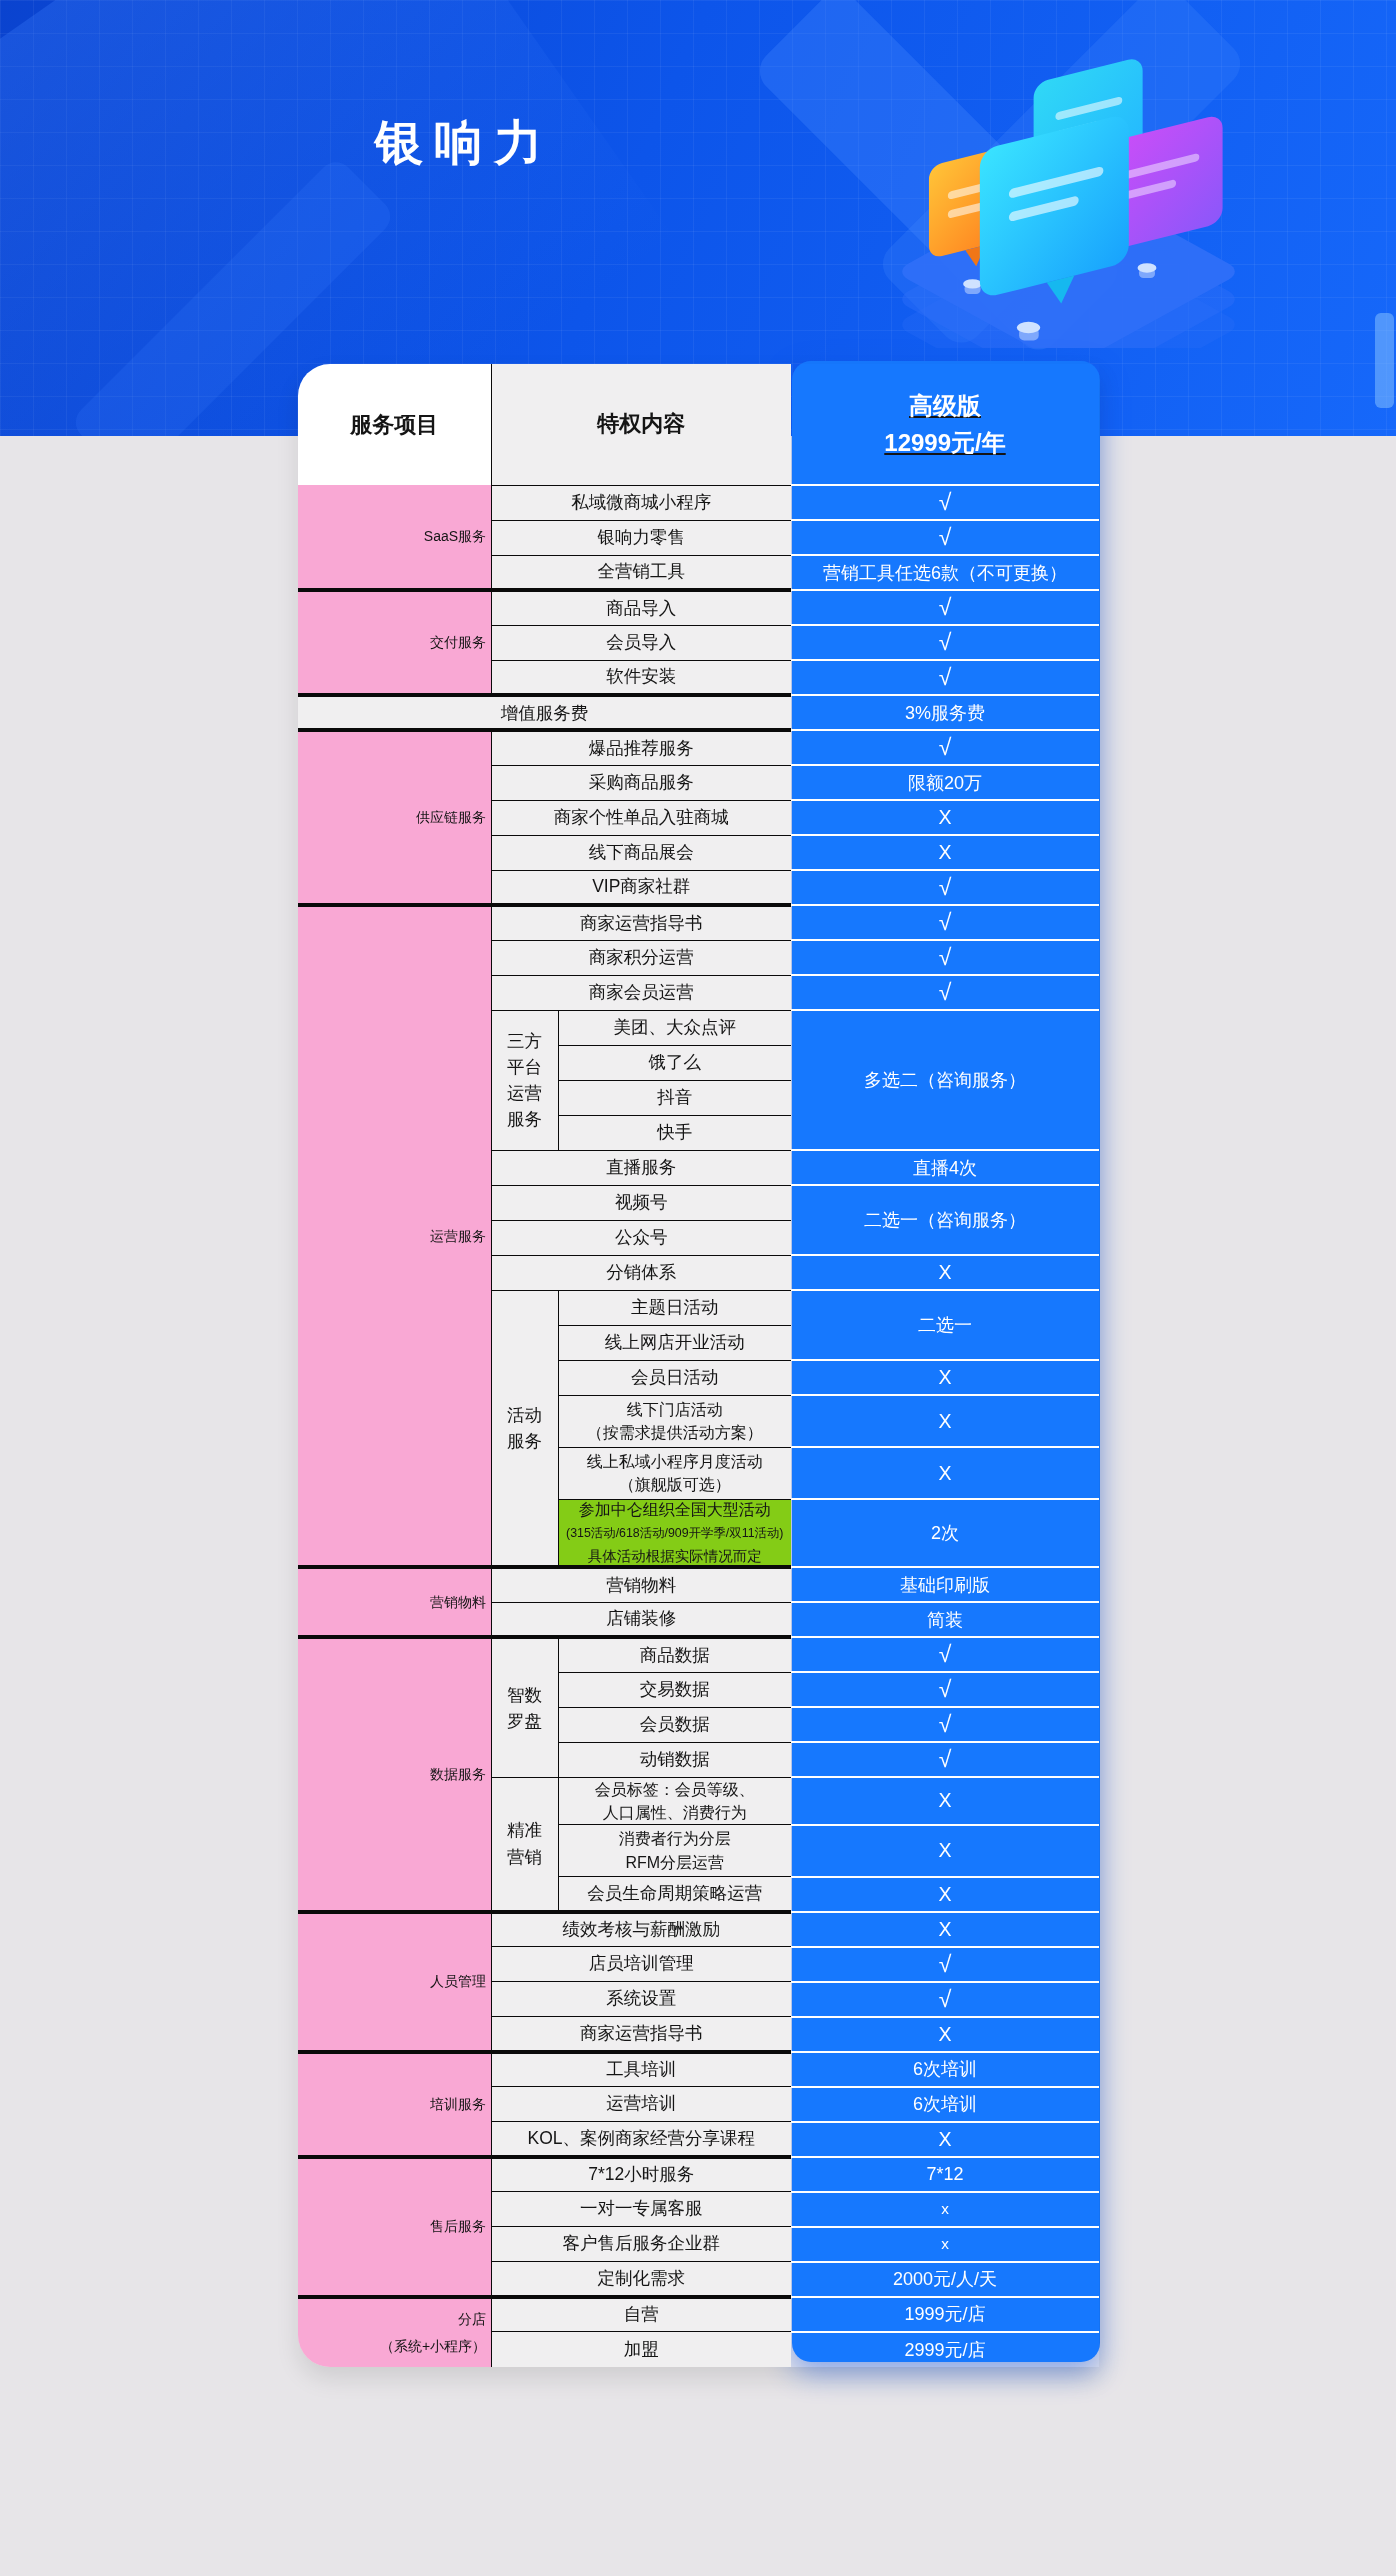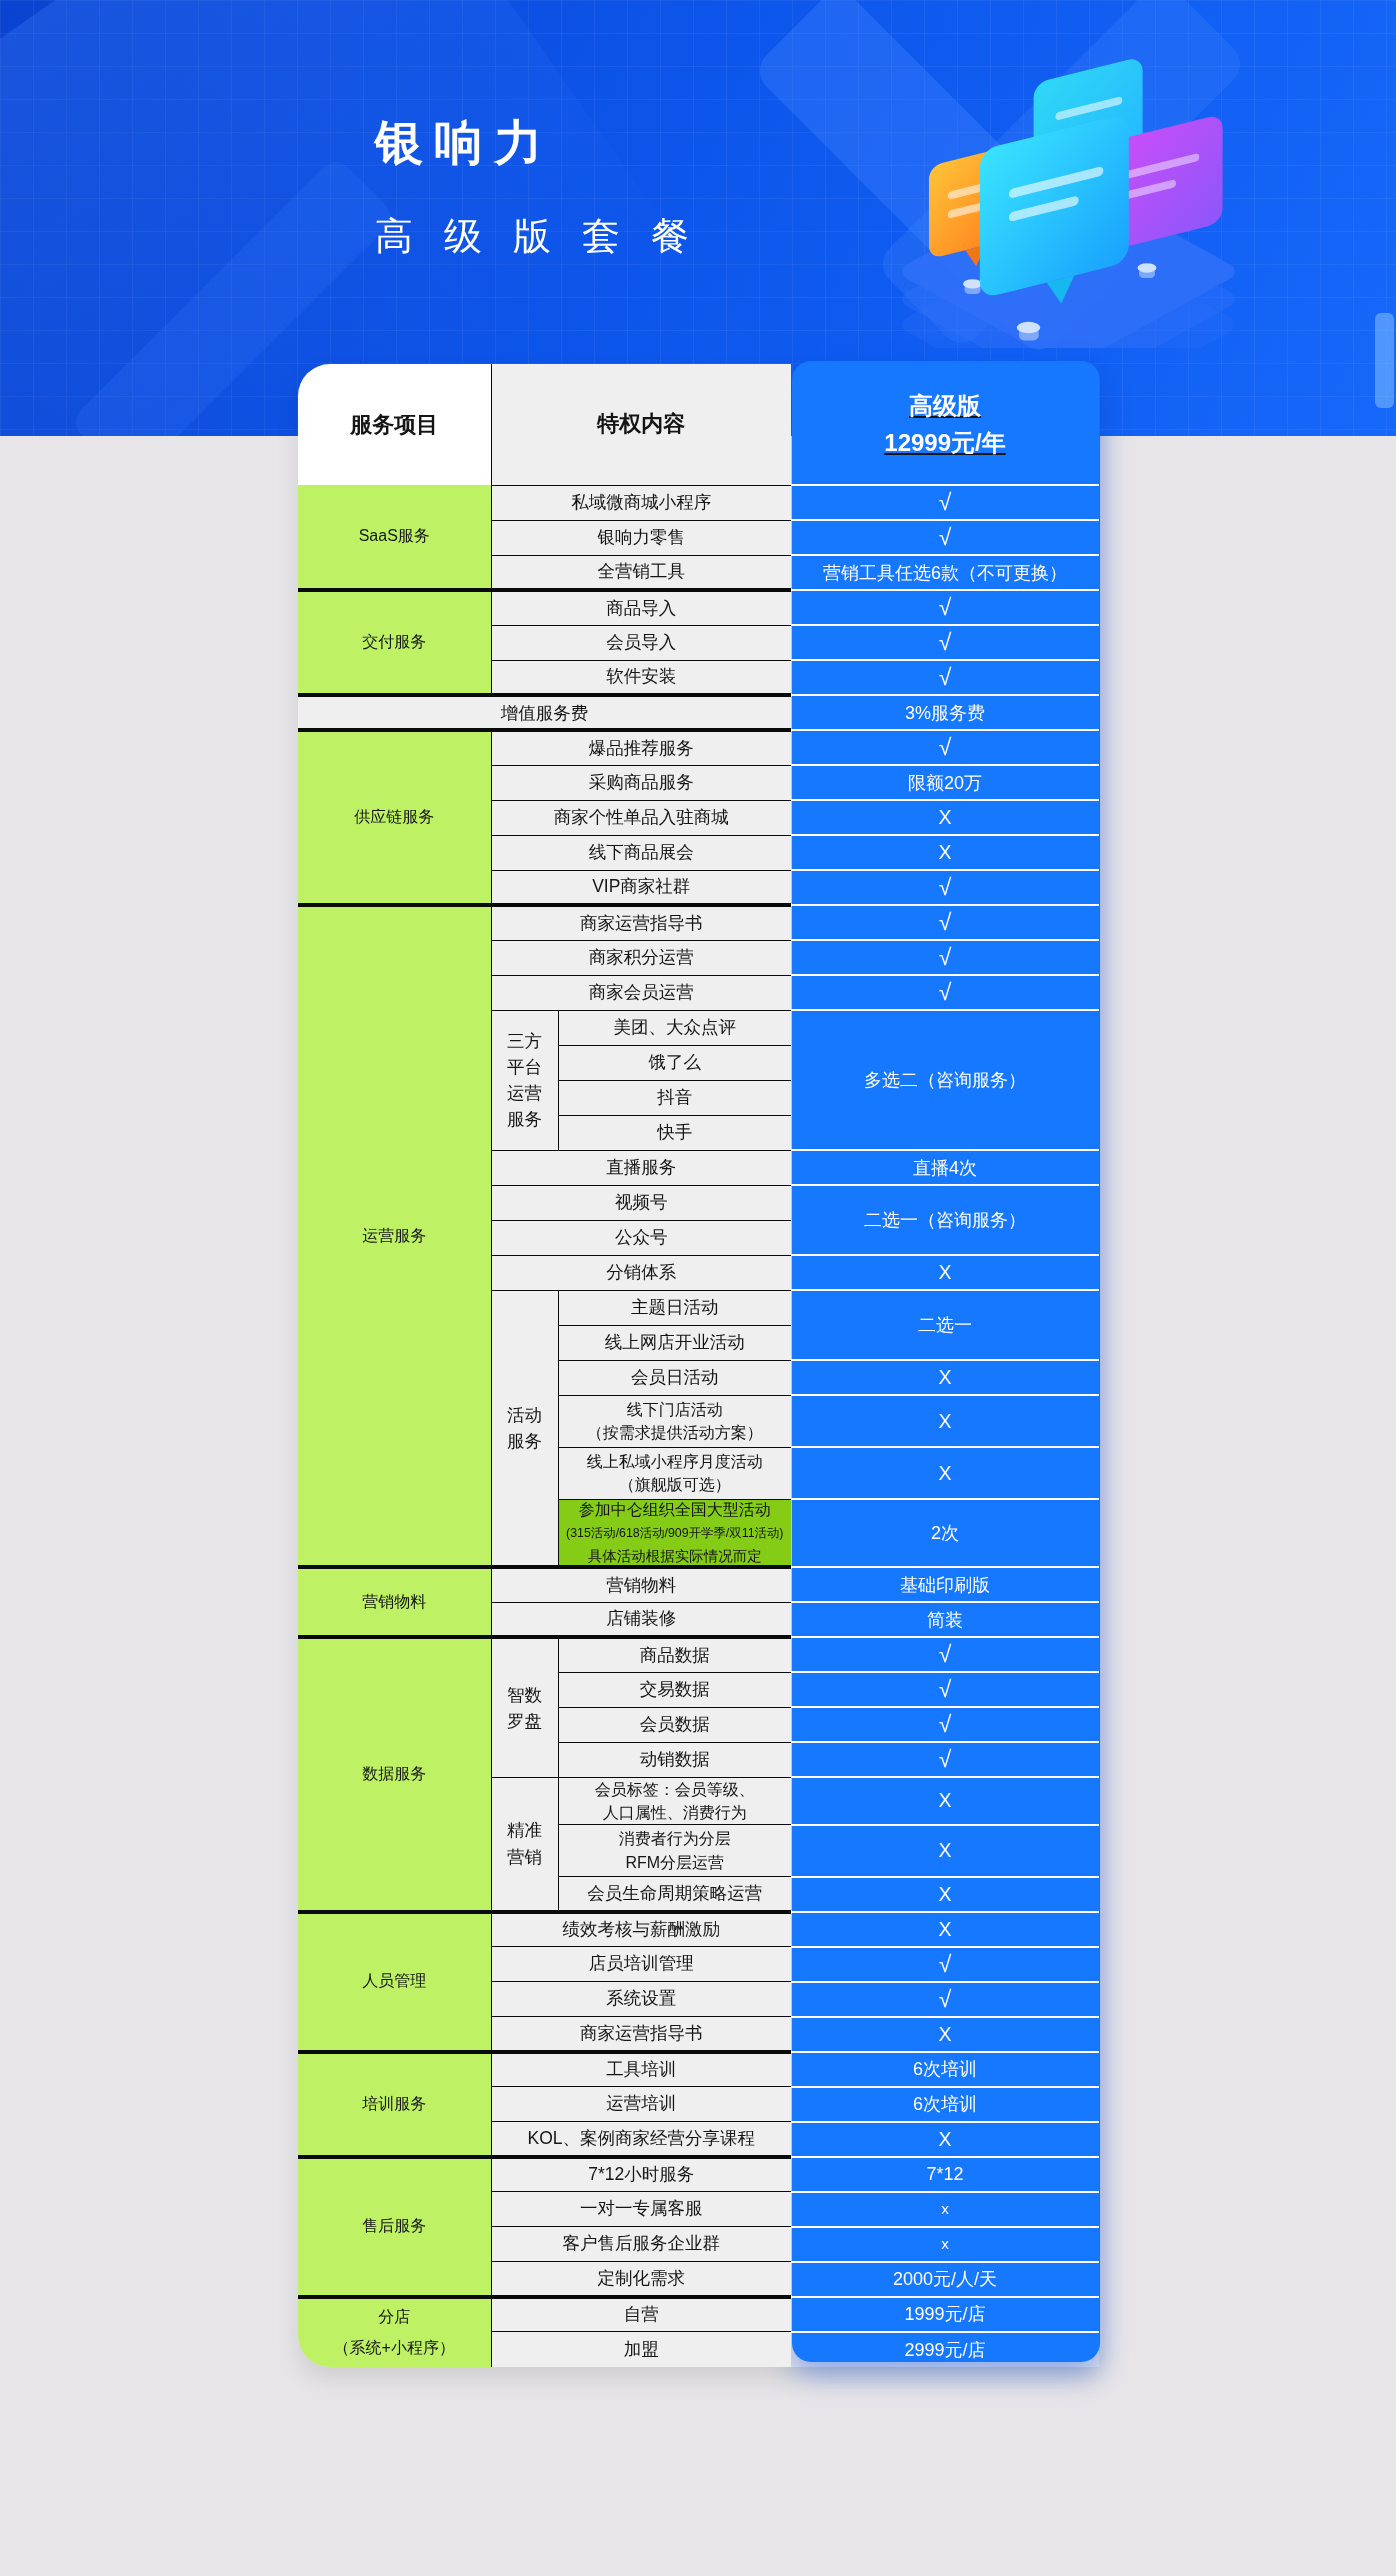--- a/index.html
+++ b/index.html
@@ -38,22 +38,22 @@
         border-radius:32px 0 0 32px;overflow:hidden;box-shadow:0 11.6px 23px rgba(0,0,0,.10);}
   table.price{border-collapse:collapse;table-layout:fixed;width:801px;}
   td{padding:0 4.4px;text-align:center;vertical-align:middle;}
   tr.h-hdr{height:121px;} tr.h48{height:35px;} tr.h64{height:47px;} tr.h72{height:52px;} tr.h88{height:64px;}
 
   td.hdr1{background:#fff;font-size:22px;font-weight:700;border-right:1.5px solid #0a0a0a;margin-left:48px;}
   td.hdr2{background:#f0eff0;font-size:22px;font-weight:700;border-bottom:1.5px solid #0a0a0a;}
   td.hdrv{border-bottom:2.9px solid #fff;text-decoration:underline;}
   .plan-name,.plan-price{color:#fff;font-size:24px;font-weight:700;line-height:1.55;}
 
-  td.cat{background:#bef264;font-size:16px;border-right:1.5px solid #0a0a0a;border-bottom:4.4px solid #0a0a0a;
-         white-space:pre-line;line-height:1.9;}
+  td.cat{background:#f9a8d4;font-size:14px;border-right:1.5px solid #0a0a0a;border-bottom:4.4px solid #0a0a0a;
+         white-space:pre-line;line-height:1.9;text-align:right;}
   td.cat.nb{border-bottom:none;}
   td.lbl{background:#f0eff0;font-size:17.5px;border-bottom:1.5px solid #0a0a0a;white-space:pre-line;line-height:1.45;}
   td.lbl.sm{font-size:16px;}
   td.lbl.ge{border-bottom-width:4.4px;}
   td.lbl.nb{border-bottom:none;}
   td.vas{background:#f0eff0;font-size:17.5px;border-bottom:4.4px solid #0a0a0a;}
   td.sub{background:#f0eff0;font-size:17.5px;border-right:1.5px solid #0a0a0a;border-bottom:1.5px solid #0a0a0a;
          white-space:pre-line;line-height:1.5;padding:0 1.5px;}
   td.sub.ge{border-bottom-width:4.4px;}
   td.note{background:#84cc16;border-bottom:4.4px solid #0a0a0a;}
@@ -74,21 +74,20 @@
 
   <div class="hero">
     <div class="hero-grid"></div>
     <div class="deco deco-a"></div>
     <div class="deco deco-b"></div>
     <div class="deco deco-c"></div>
     <div class="deco deco-e"></div>
     <div class="deco deco-d"></div>
 
     <h1 class="brand">银响力</h1>
-    <div class="subtitle">高级版套餐</div>
 
     <svg class="illus" viewBox="0 0 560 400">
       <defs>
         <linearGradient id="g-or" x1="0" y1="0" x2="1" y2="1">
             <stop offset="0" stop-color="#ffc438"></stop>
             <stop offset="1" stop-color="#ff7a1c"></stop>
           </linearGradient>
         <linearGradient id="g-cy" x1="0" y1="0" x2="1" y2="1">
             <stop offset="0" stop-color="#3ae4ff"></stop>
             <stop offset="1" stop-color="#18a2fd"></stop>

